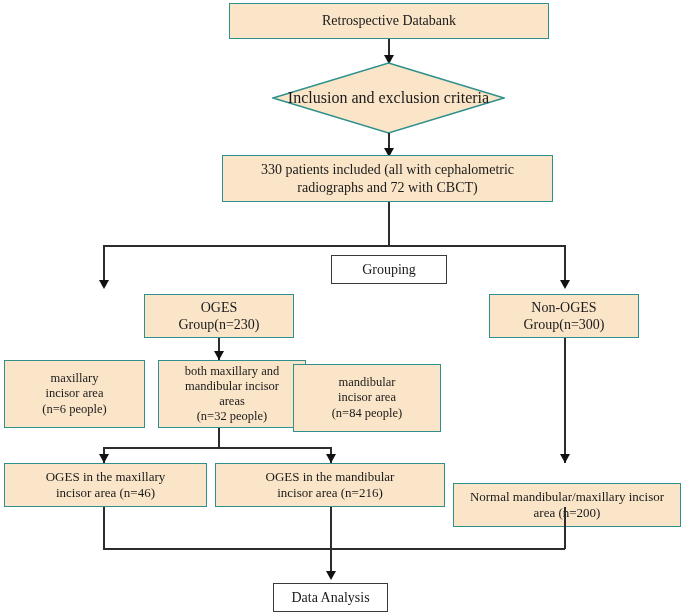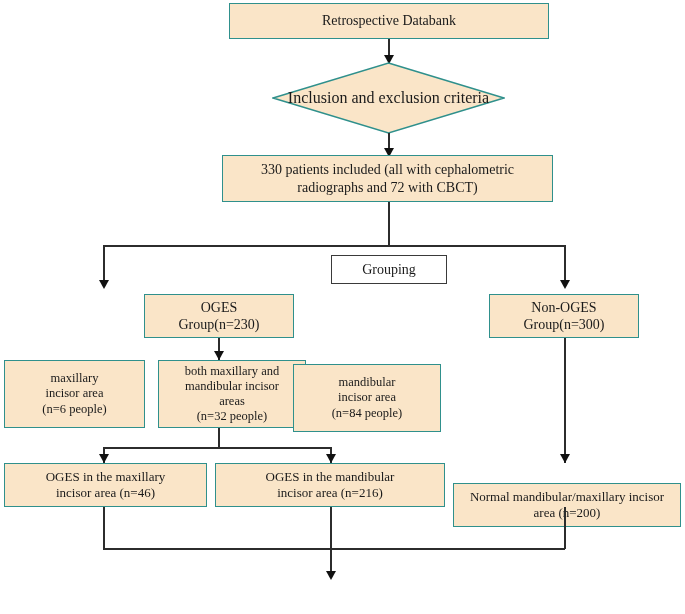--- a/index.html
+++ b/index.html
@@ -150,14 +150,15 @@
 
   <div class="node small" style="left:453px; top:463px; width:228px; height:44px;margin-top:20px;">Normal mandibular/maxillary incisor
 area (n=200)</div>
 
   <div class="ln vline" style="left:103px; top:507px; height:42px;"></div>
   <div class="ln vline" style="left:564px; top:507px; height:42px;"></div>
   <div class="ln hline" style="left:103px; top:548px; width:462px;"></div>
   <div class="ln vline" style="left:330px; top:507px; height:71px;"></div>
   <div class="arrow" style="left:325.5px; top:571px;"></div>
 
+  <div class="node plain" style="left:273px; top:583px; width:115px; height:29px;">Data Analysis</div>
 
 </div>
 
 </body></html>

